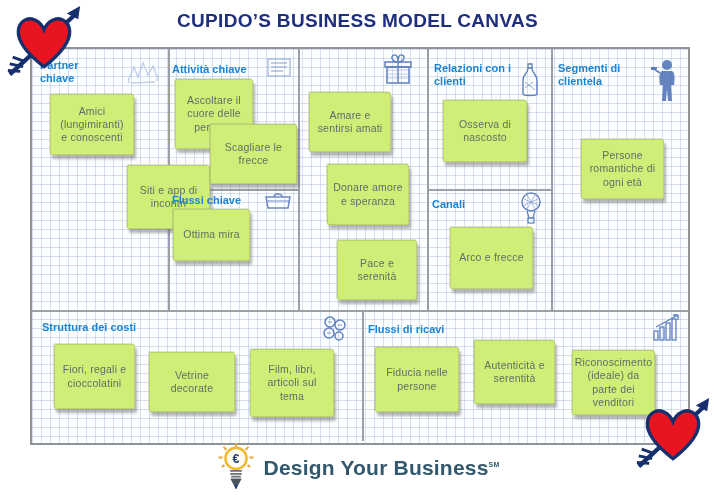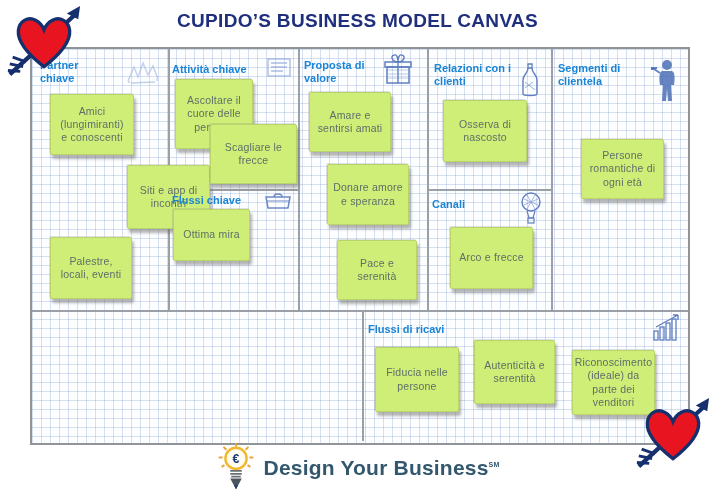--- a/index.html
+++ b/index.html
@@ -60,21 +60,20 @@
 
   <div class="section" style="left:0;top:0;width:136px;height:261px;">
     <div class="sec-header" style="left:8px;top:10px;width:62px;">Partner chiave</div>
     <svg class="icon" style="left:92px;top:8px;" width="38" height="32" viewBox="0 0 38 32">
       <path d="M4 24 L10 10 L14 20 L19 6 L24 18 L29 9 L34 22 M7 26 L31 25" fill="none" stroke="#9db3dc" stroke-width="1.4" opacity=".6"></path>
       <circle cx="5" cy="25" r="1" fill="#9db3dc" opacity=".6"></circle>
         <circle cx="33" cy="23" r="1" fill="#9db3dc" opacity=".6"></circle>
     </svg>
     <div class="note" style="left:18px;top:45px;width:84px;height:61px;">Amici (lungimiranti) e conoscenti</div>
     <div class="note" style="left:47px;top:116px;width:83px;height:64px;margin-left:48px;">Siti e app di incontri</div>
-    <div class="note" style="left:18px;top:188px;width:82px;height:62px;">Palestre, locali, eventi</div>
   </div>
 
   <div class="section" style="left:136px;top:0;width:130px;height:140px;padding-left:43px;">
     <div class="sec-header" style="left:4px;top:14px;white-space:nowrap;">Attività chiave</div>
     <svg class="icon" style="left:97px;top:8px;" width="28" height="22" viewBox="0 0 28 22">
       <rect x="3" y="2" width="22" height="17" fill="none" stroke="#8aa3d4" stroke-width="1.4" opacity=".7"></rect>
       <path d="M6 6 H22 M6 10 H22 M6 14 H18" stroke="#8aa3d4" stroke-width="1.3" opacity=".7"></path>
     </svg>
     <div class="note" style="left:7px;top:30px;width:78px;height:70px;">Ascoltare il cuore delle persone</div>
     <div class="note" style="left:42px;top:75px;width:87px;height:60px;">Scagliare le frecce</div>
@@ -84,21 +83,20 @@
     <div class="sec-header" style="left:4px;top:5px;white-space:nowrap;">Flussi chiave</div>
     <svg class="icon" style="left:95px;top:2px;" width="30" height="20" viewBox="0 0 30 20">
       <path d="M3 6 H27 L25 17 H5 Z" fill="none" stroke="#6d89c4" stroke-width="1.5"></path>
       <path d="M11 6 C11 2 19 2 19 6" fill="none" stroke="#6d89c4" stroke-width="1.5"></path>
       <path d="M3 10 H27" stroke="#6d89c4" stroke-width="1"></path>
     </svg>
     <div class="note" style="left:5px;top:20px;width:77px;height:52px;">Ottima mira</div>
   </div>
 
   <div class="section" style="left:266px;top:0;width:129px;height:261px;">
-    <div class="sec-header" style="left:6px;top:10px;width:66px;">Proposta di valore</div>
     <svg class="icon" style="left:84px;top:4px;" width="32" height="34" viewBox="0 0 32 34">
       <rect x="5" y="14" width="22" height="16" fill="none" stroke="#5f7fc0" stroke-width="1.5"></rect>
       <rect x="3" y="9" width="26" height="5" fill="none" stroke="#5f7fc0" stroke-width="1.5"></rect>
       <path d="M16 9 V30 M16 9 C10 9 8 3 12 2 C15 1 16 5 16 9 C16 5 17 1 20 2 C24 3 22 9 16 9" fill="none" stroke="#5f7fc0" stroke-width="1.4"></path>
       <path d="M6 17 H26 M6 21 H26 M6 25 H26" stroke="#5f7fc0" stroke-width=".7" opacity=".6"></path>
     </svg>
     <div class="note" style="left:11px;top:43px;width:82px;height:60px;">Amare e sentirsi amati</div>
     <div class="note" style="left:29px;top:115px;width:82px;height:61px;">Donare amore e speranza</div>
     <div class="note" style="left:39px;top:191px;width:80px;height:60px;text-align:center;">Pace e serenità</div>
   </div>
@@ -128,20 +126,33 @@
     <div class="sec-header" style="left:7px;top:13px;width:80px;">Segmenti di clientela</div>
     <svg class="icon" style="left:100px;top:10px;" width="30" height="46" viewBox="0 0 30 46">
       <circle cx="16" cy="6" r="5" fill="#4a6fb5" opacity=".85"></circle>
       <path d="M11 12 C8 13 8 20 9 26 L12 26 L11 42 L15 42 L16 30 L17 42 L21 42 L20 26 L23 26 C24 20 24 13 21 12 Z" fill="#4a6fb5" opacity=".85"></path>
       <path d="M9 14 L3 10 M3 10 H0" stroke="#4a6fb5" stroke-width="2" opacity=".85"></path>
       <rect x="0" y="8" width="6" height="2" fill="#4a6fb5" opacity=".85"></rect>
     </svg>
     <div class="note" style="left:30px;top:90px;width:83px;height:60px;">Persone romantiche di ogni età</div>
   </div>
 
+  <div class="section" style="left:0;top:261px;width:330px;height:131px;">
+    <div class="sec-header" style="left:10px;top:11px;white-space:nowrap;">Struttura dei costi</div>
+    <svg class="icon" style="left:288px;top:4px;" width="30" height="28" viewBox="0 0 30 28">
+      <circle cx="10" cy="8" r="5" fill="none" stroke="#5f7fc0" stroke-width="1.5"></circle>
+      <circle cx="20" cy="11" r="5" fill="none" stroke="#5f7fc0" stroke-width="1.5"></circle>
+      <circle cx="9" cy="19" r="5" fill="none" stroke="#5f7fc0" stroke-width="1.5"></circle>
+      <circle cx="19" cy="22" r="4" fill="none" stroke="#5f7fc0" stroke-width="1.5"></circle>
+      <path d="M8 8 H12 M18 11 H22 M7 19 H11" stroke="#5f7fc0" stroke-width="1" opacity=".8"></path>
+    </svg>
+    <div class="note" style="left:22px;top:34px;width:81px;height:65px;">Fiori, regali e cioccolatini</div>
+    <div class="note" style="left:117px;top:42px;width:86px;height:60px;">Vetrine decorate</div>
+    <div class="note" style="left:218px;top:39px;width:84px;height:68px;">Film, libri, articoli sul tema</div>
+  </div>
 
   <div class="section" style="left:330px;top:261px;width:326px;height:131px;">
     <div class="sec-header" style="left:6px;top:13px;white-space:nowrap;">Flussi di ricavi</div>
     <svg class="icon" style="left:290px;top:3px;" width="30" height="30" viewBox="0 0 30 30">
       <rect x="2" y="18" width="4" height="9" fill="none" stroke="#5f7fc0" stroke-width="1.3"></rect>
       <rect x="8" y="14" width="4" height="13" fill="none" stroke="#5f7fc0" stroke-width="1.3"></rect>
       <rect x="14" y="10" width="4" height="17" fill="none" stroke="#5f7fc0" stroke-width="1.3"></rect>
       <rect x="20" y="6" width="4" height="21" fill="none" stroke="#5f7fc0" stroke-width="1.3"></rect>
       <path d="M4 14 L26 2 M26 2 L21 2 M26 2 L26 7" fill="none" stroke="#5f7fc0" stroke-width="1.4"></path>
     </svg>

